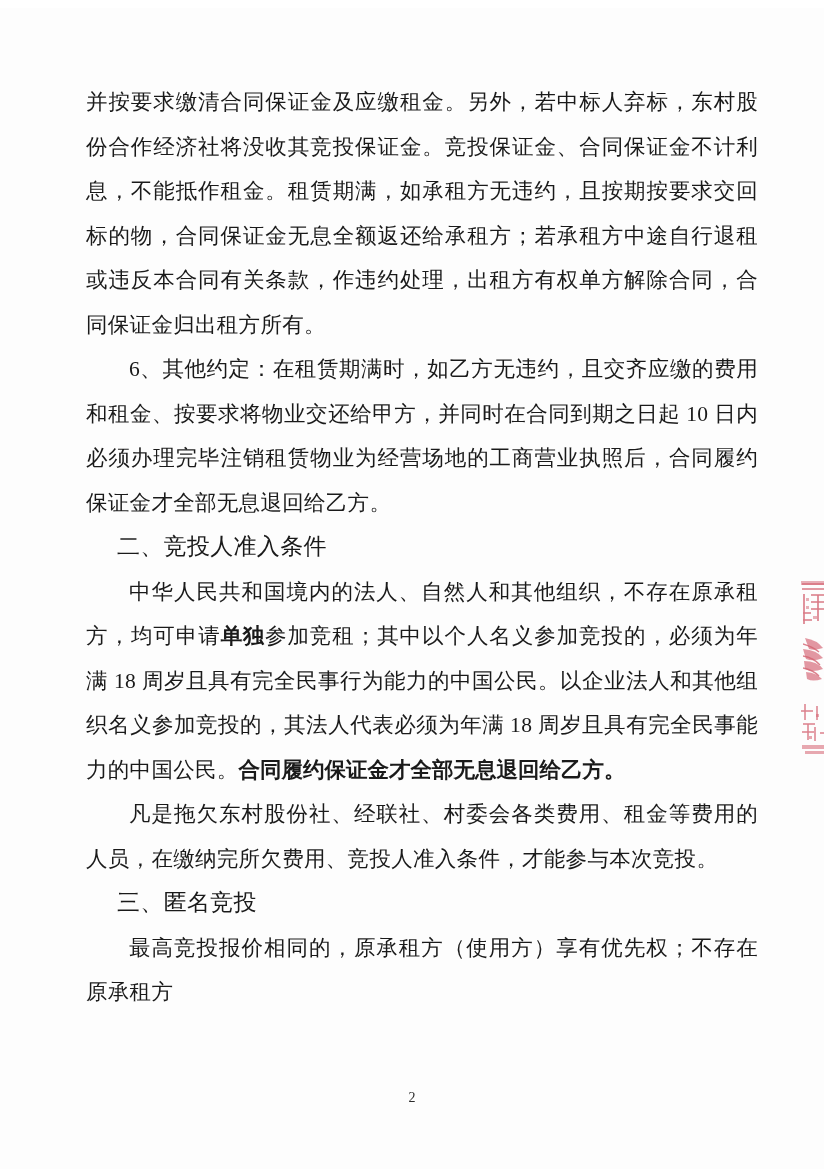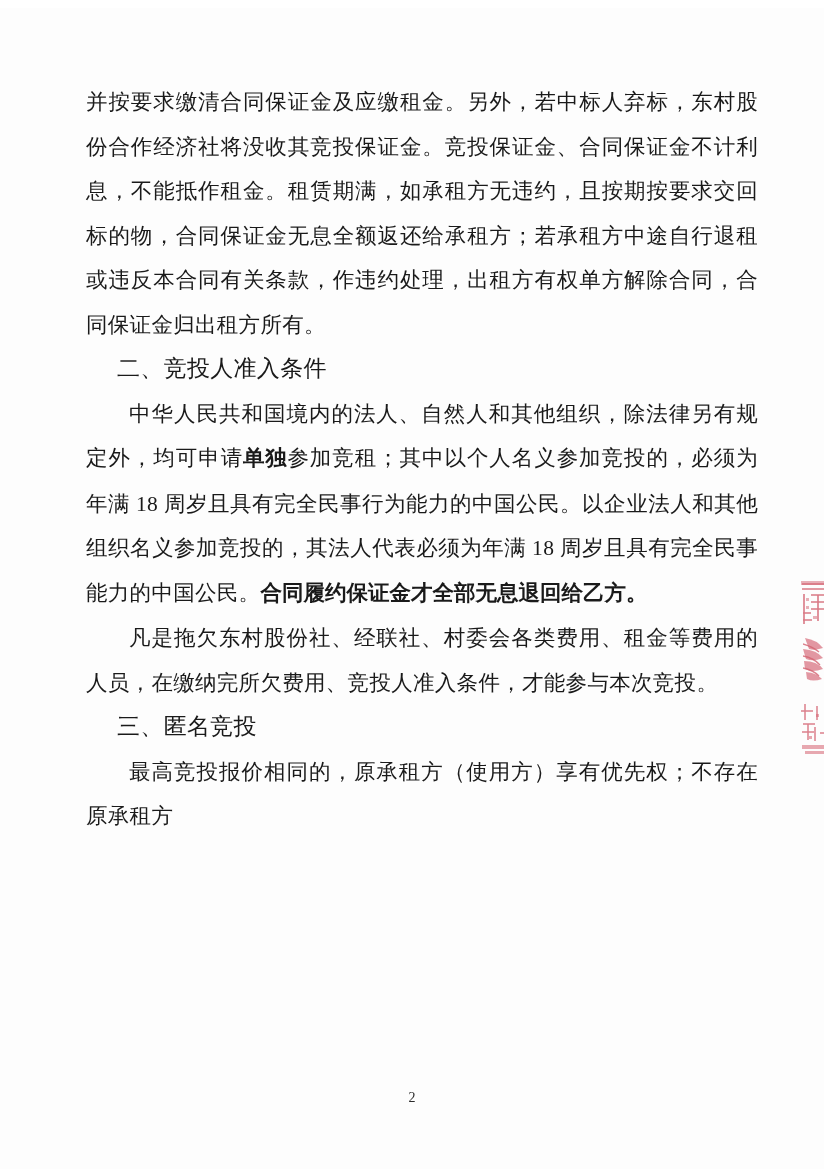--- a/index.html
+++ b/index.html
@@ -44,21 +44,21 @@
     font-size: 23px;
     line-height: 44.5px;
     color: #1a1a1a;
     text-indent: 1.35em;
     font-weight: 400;
     letter-spacing: 0.3px;
     font-family: "Liberation Serif", "DejaVu Serif", serif;
   }
   .b {
     font-weight: 700;
-    font-family: Liberation Mono, monospace;
+    font-family: Liberation Sans, sans-serif;
     letter-spacing: 0;
   }
   #page-number {
     position: absolute;
     left: 0;
     right: 0;
     top: 1082px;
     text-align: center;
     font-size: 14px;
     color: #2b2b2b;
@@ -74,24 +74,25 @@
 </style>
 </head>
 <body>
 
 <div id="page">
 
   <div id="content">
 
     <p class="para"><span>并按要求缴清合同保证金及应缴租金。另外，若中标人弃标，东村股份合作经济社将没收其竞投保证金。竞投保证金、合同保证金不计利息，不能抵作租金。租赁期满，如承租方无违约，且按期按要求交回标的物，合同保证金无息全额返还给承租方；若承租方中途自行退租或违反本合同有关条款，作违约处理，出租方有权单方解除合同，合同保证金归出租方所有。</span></p>
 
+    <p class="para indent"><span>6、其他约定：在租赁期满时，如乙方无违约，且交齐应缴的费用和租金、按要求将物业交还给甲方，并同时在合同到期之日起 10 日内必须办理完毕注销租赁物业为经营场地的工商营业执照后，合同履约保证金才全部无息退回给乙方。</span></p>
 
     <p class="heading">二、竞投人准入条件</p>
 
-    <p class="para indent"><span>中华人民共和国境内的法人、自然人和其他组织，除法律另有规定外，均可申请</span><span class="b">单独</span><span>参加竞租；其中以个人名义参加竞投的，必须为年满 18 周岁且具有完全民事行为能力的中国公民。以企业法人和其他组织名义参加竞投的，其法人代表必须为年满 18 周岁且具有完全民事能力的中国公民。</span><span class="b">合同履约保证金才全部无息退回给乙方。</span></p>
+    <p class="para indent"><span>中华人民共和国境内的法人、自然人和其他组织，不存在原承租方，均可申请</span><span class="b">单独</span><span>参加竞租；其中以个人名义参加竞投的，必须为年满 18 周岁且具有完全民事行为能力的中国公民。以企业法人和其他组织名义参加竞投的，其法人代表必须为年满 18 周岁且具有完全民事能力的中国公民。</span><span class="b">合同履约保证金才全部无息退回给乙方。</span></p>
 
     <p class="para indent"><span>凡是拖欠东村股份社、经联社、村委会各类费用、租金等费用的人员，在缴纳完所欠费用、竞投人准入条件，才能参与本次竞投。</span></p>
 
     <p class="heading">三、匿名竞投</p>
 
 
     <p class="para indent"><span>最高竞投报价相同的，原承租方（使用方）享有优先权；不存在原承租方</span></p>
 
   </div>
 

